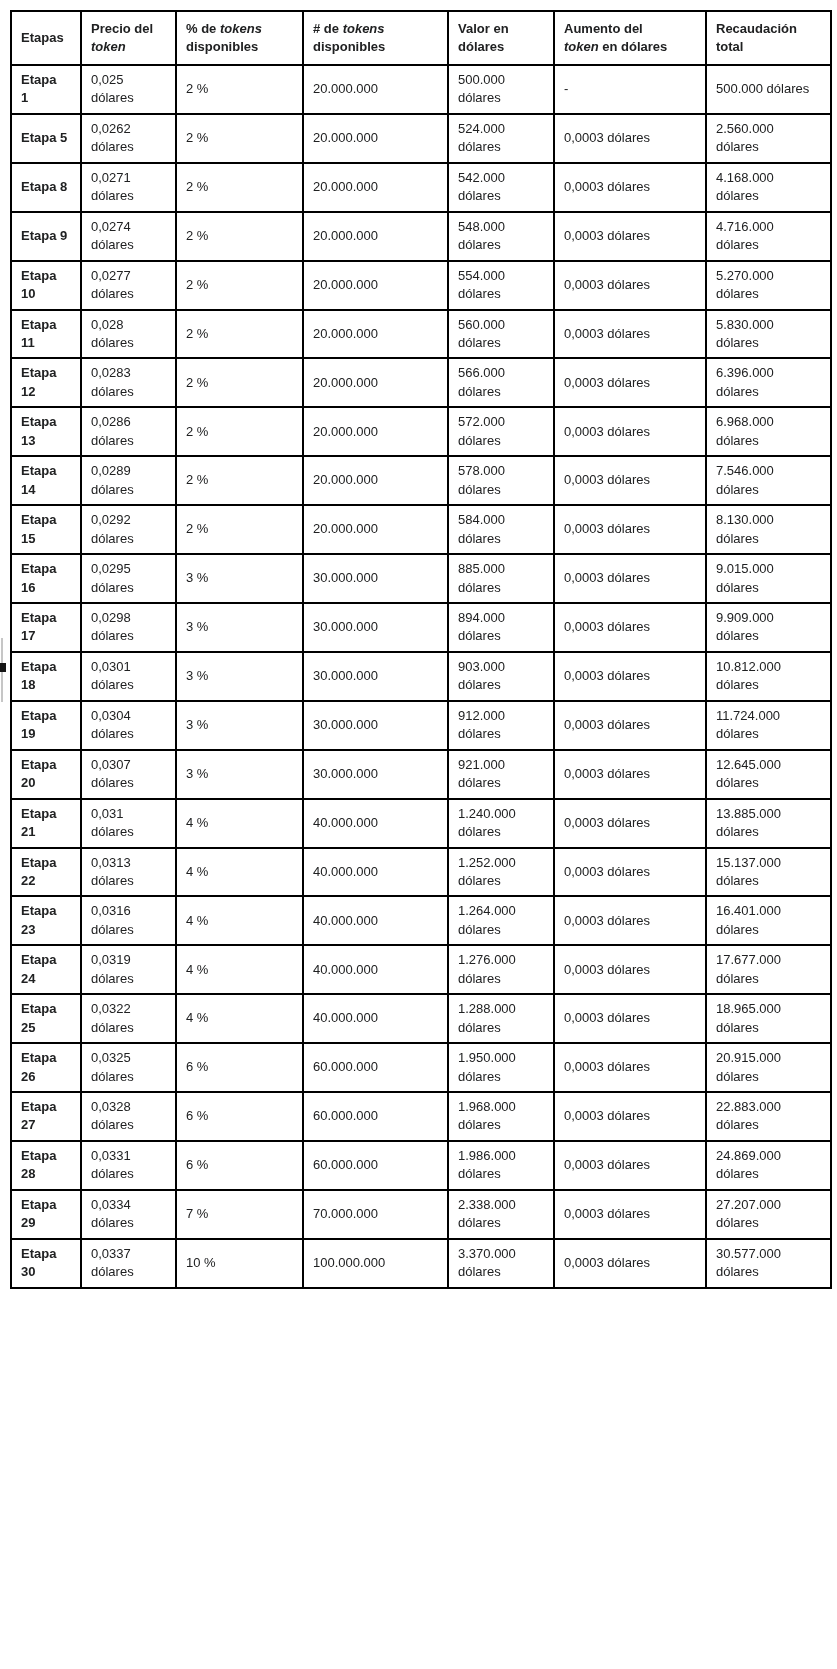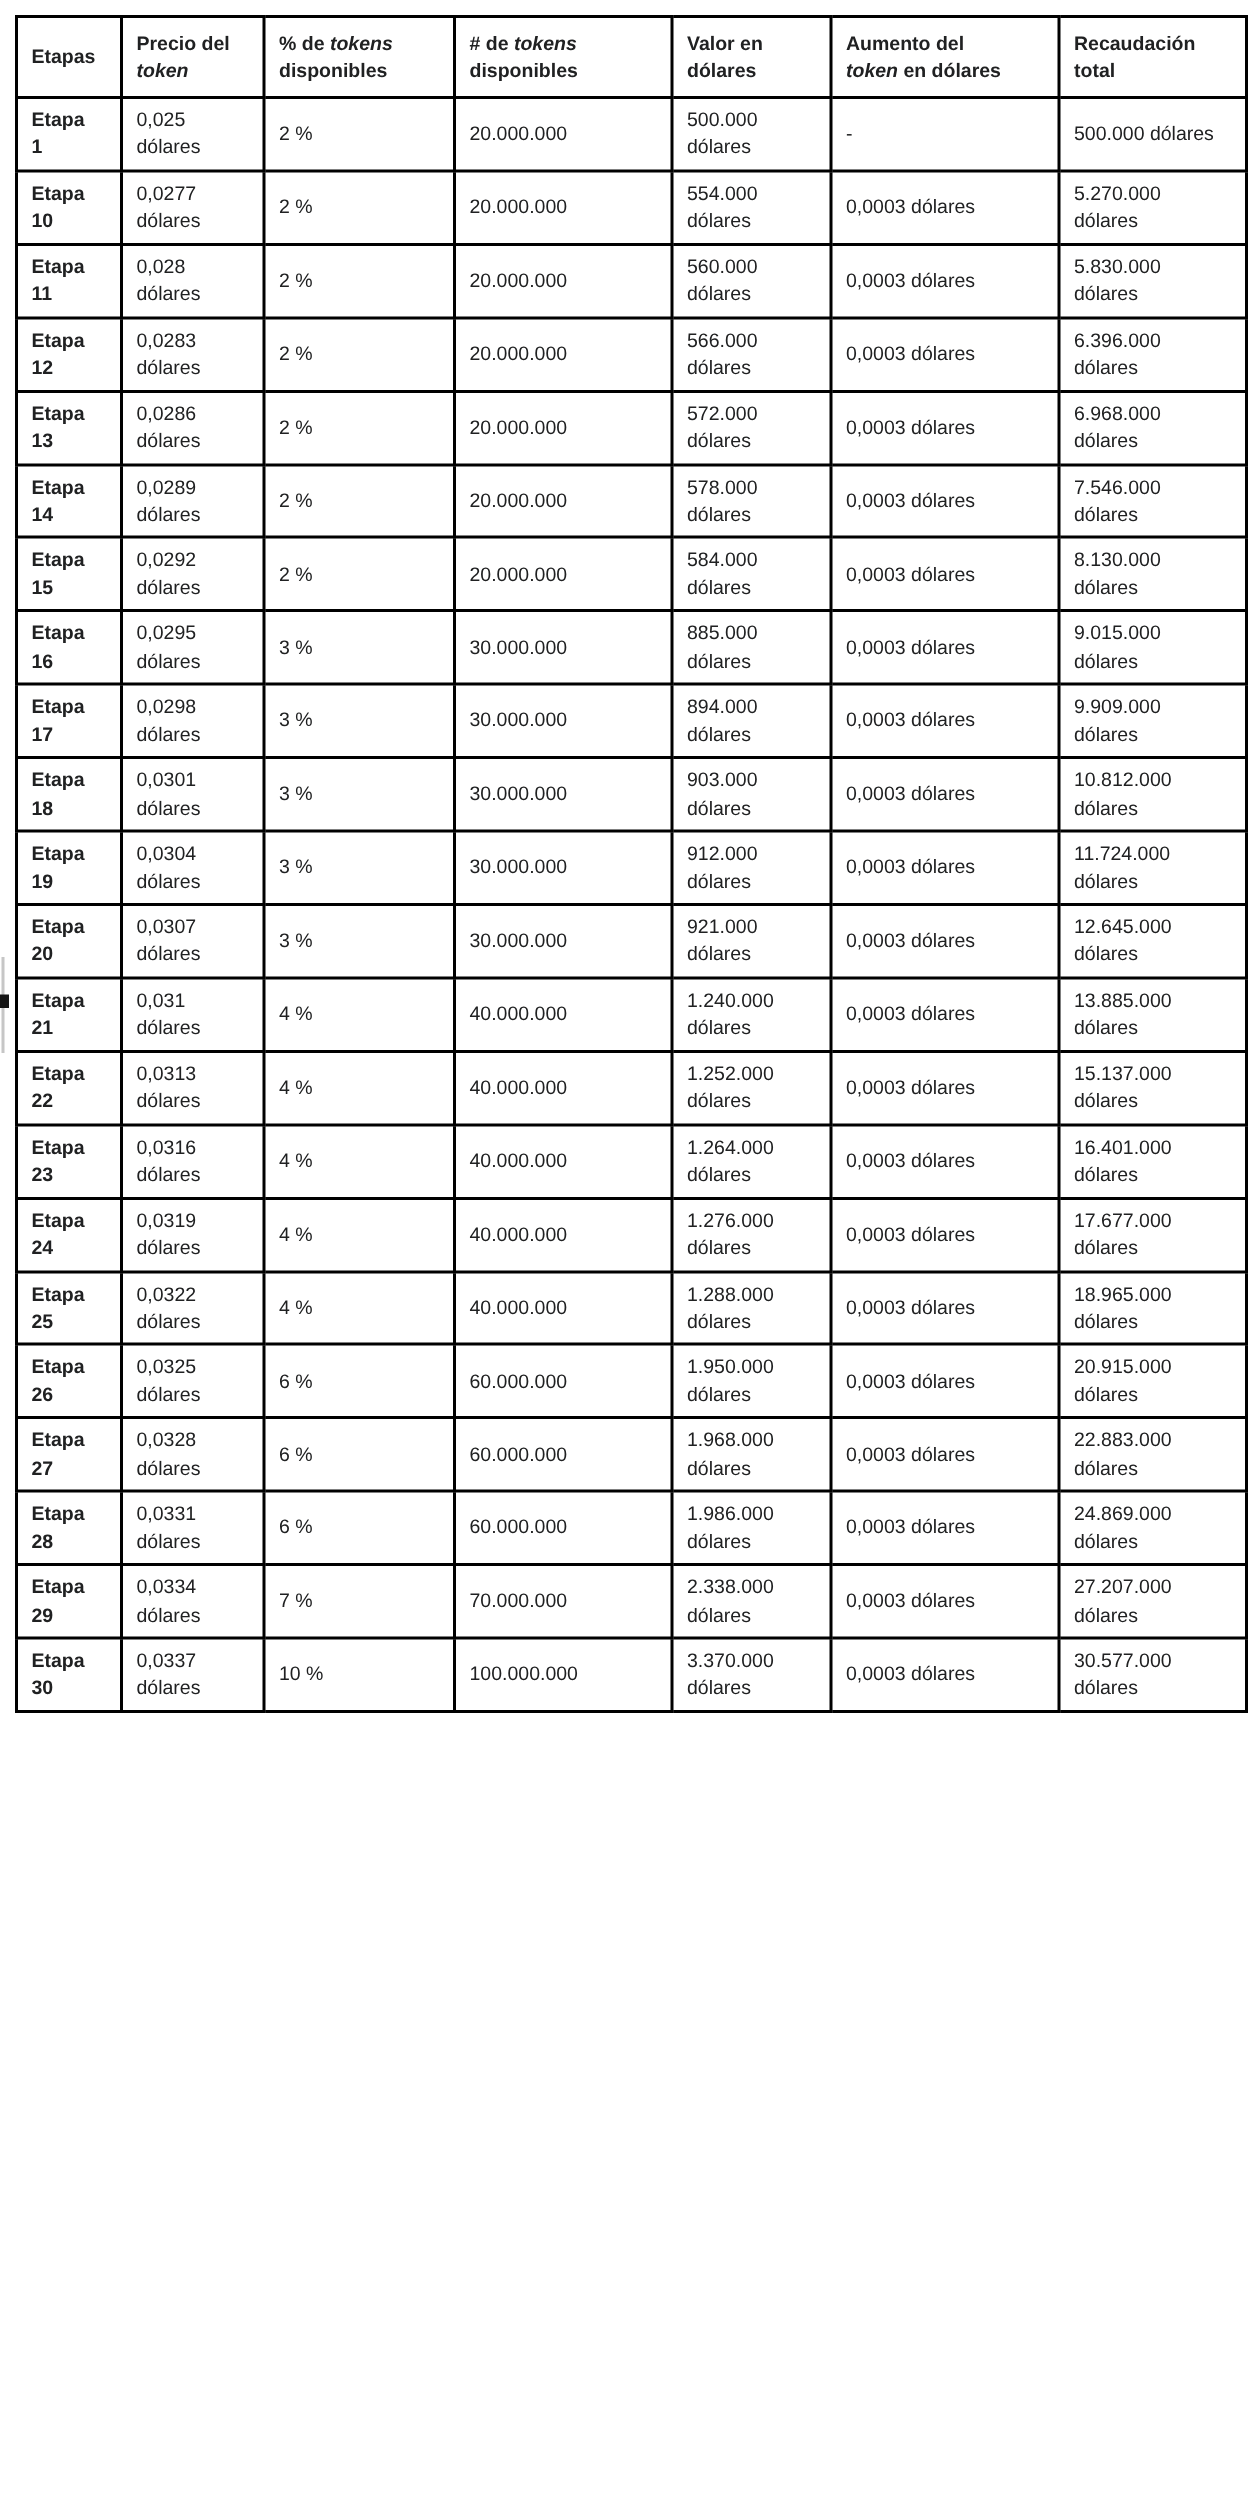--- a/index.html
+++ b/index.html
@@ -101,20 +101,56 @@
       <td>0,025
 dólares</td>
       <td>2 %</td>
       <td>20.000.000</td>
       <td>500.000
 dólares</td>
       <td>-</td>
       <td>500.000 dólares</td>
     </tr>
         <tr>
+      <th>Etapa 5</th>
+      <td>0,0262
+dólares</td>
+      <td>2 %</td>
+      <td>20.000.000</td>
+      <td>524.000
+dólares</td>
+      <td>0,0003 dólares</td>
+      <td>2.560.000
+dólares</td>
+    </tr>
+        <tr>
+      <th>Etapa 8</th>
+      <td>0,0271
+dólares</td>
+      <td>2 %</td>
+      <td>20.000.000</td>
+      <td>542.000
+dólares</td>
+      <td>0,0003 dólares</td>
+      <td>4.168.000
+dólares</td>
+    </tr>
+        <tr>
+      <th>Etapa 9</th>
+      <td>0,0274
+dólares</td>
+      <td>2 %</td>
+      <td>20.000.000</td>
+      <td>548.000
+dólares</td>
+      <td>0,0003 dólares</td>
+      <td>4.716.000
+dólares</td>
+    </tr>
+        <tr>
       <th>Etapa
 10</th>
       <td>0,0277
 dólares</td>
       <td>2 %</td>
       <td>20.000.000</td>
       <td>554.000
 dólares</td>
       <td>0,0003 dólares</td>
       <td>5.270.000

